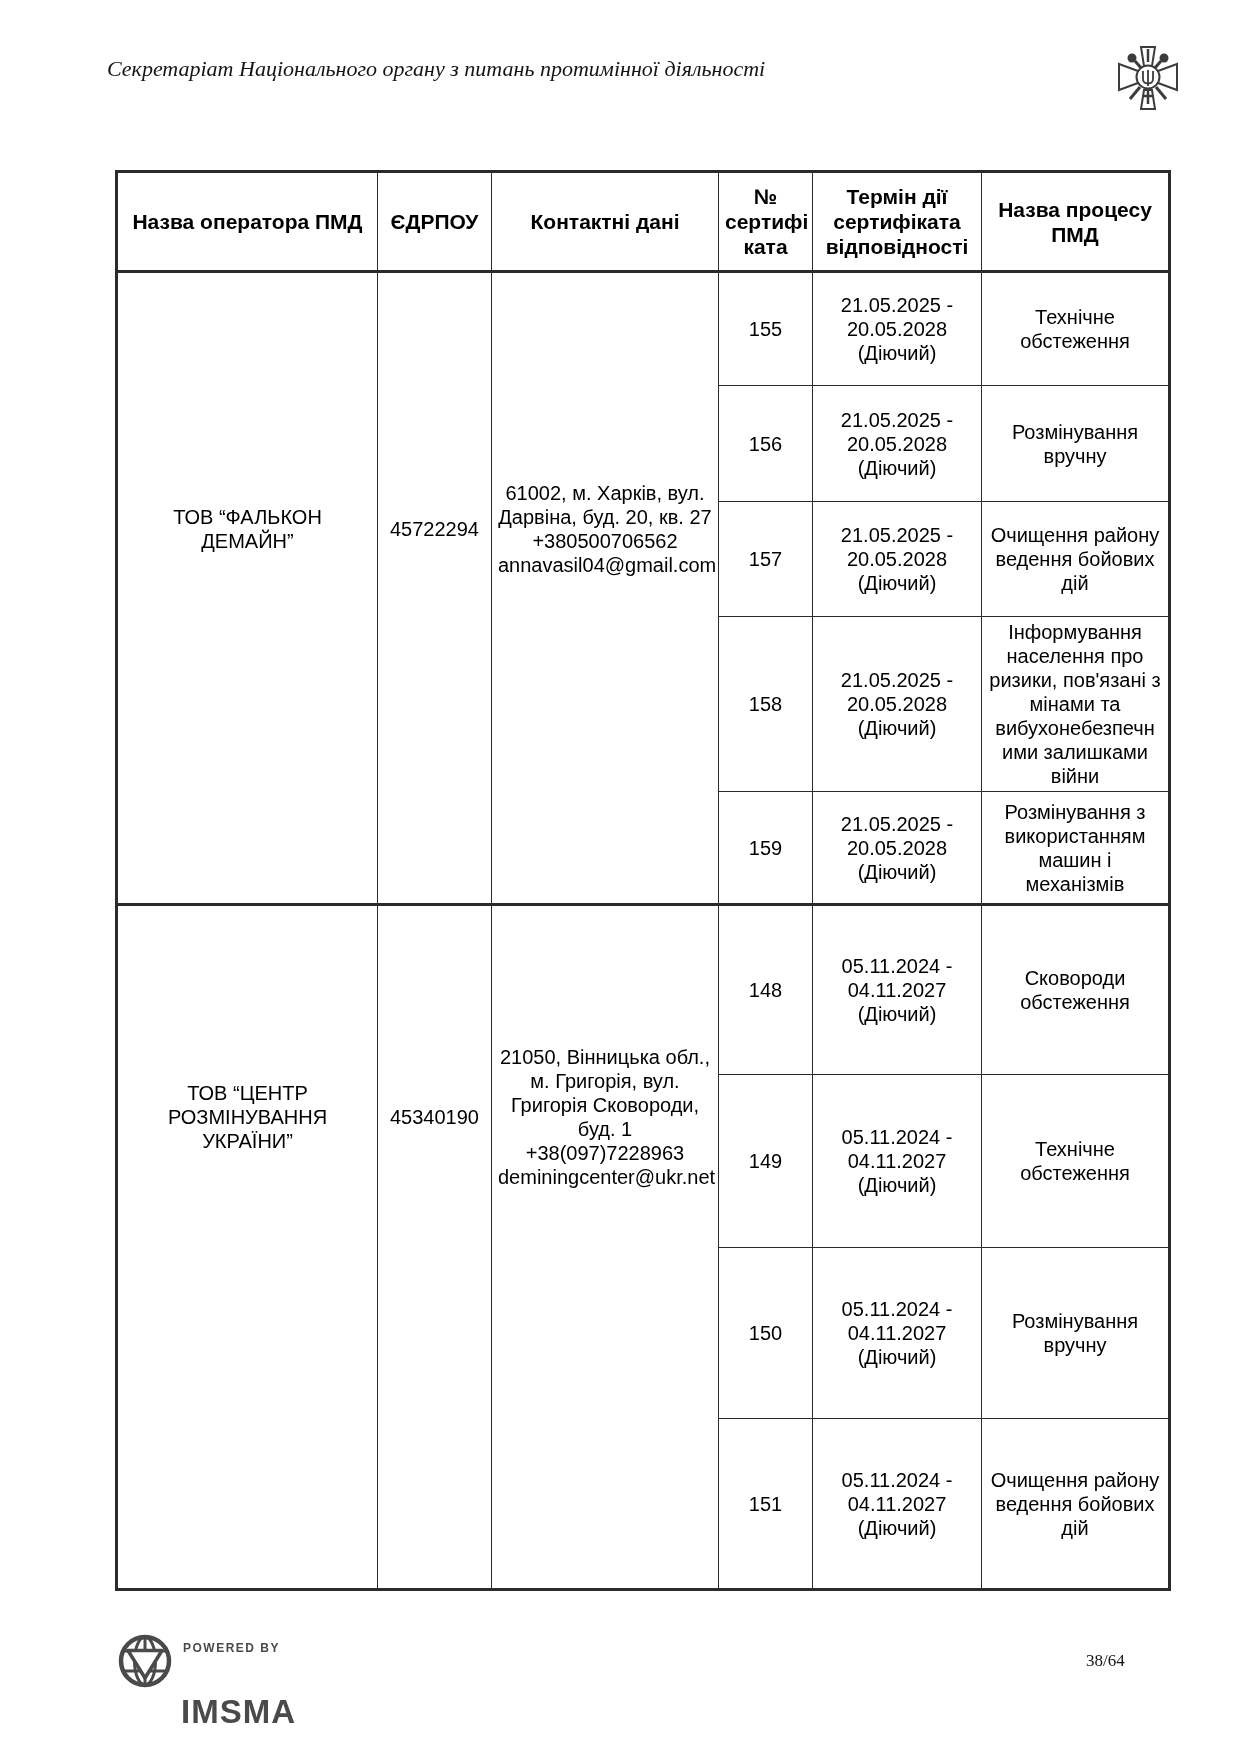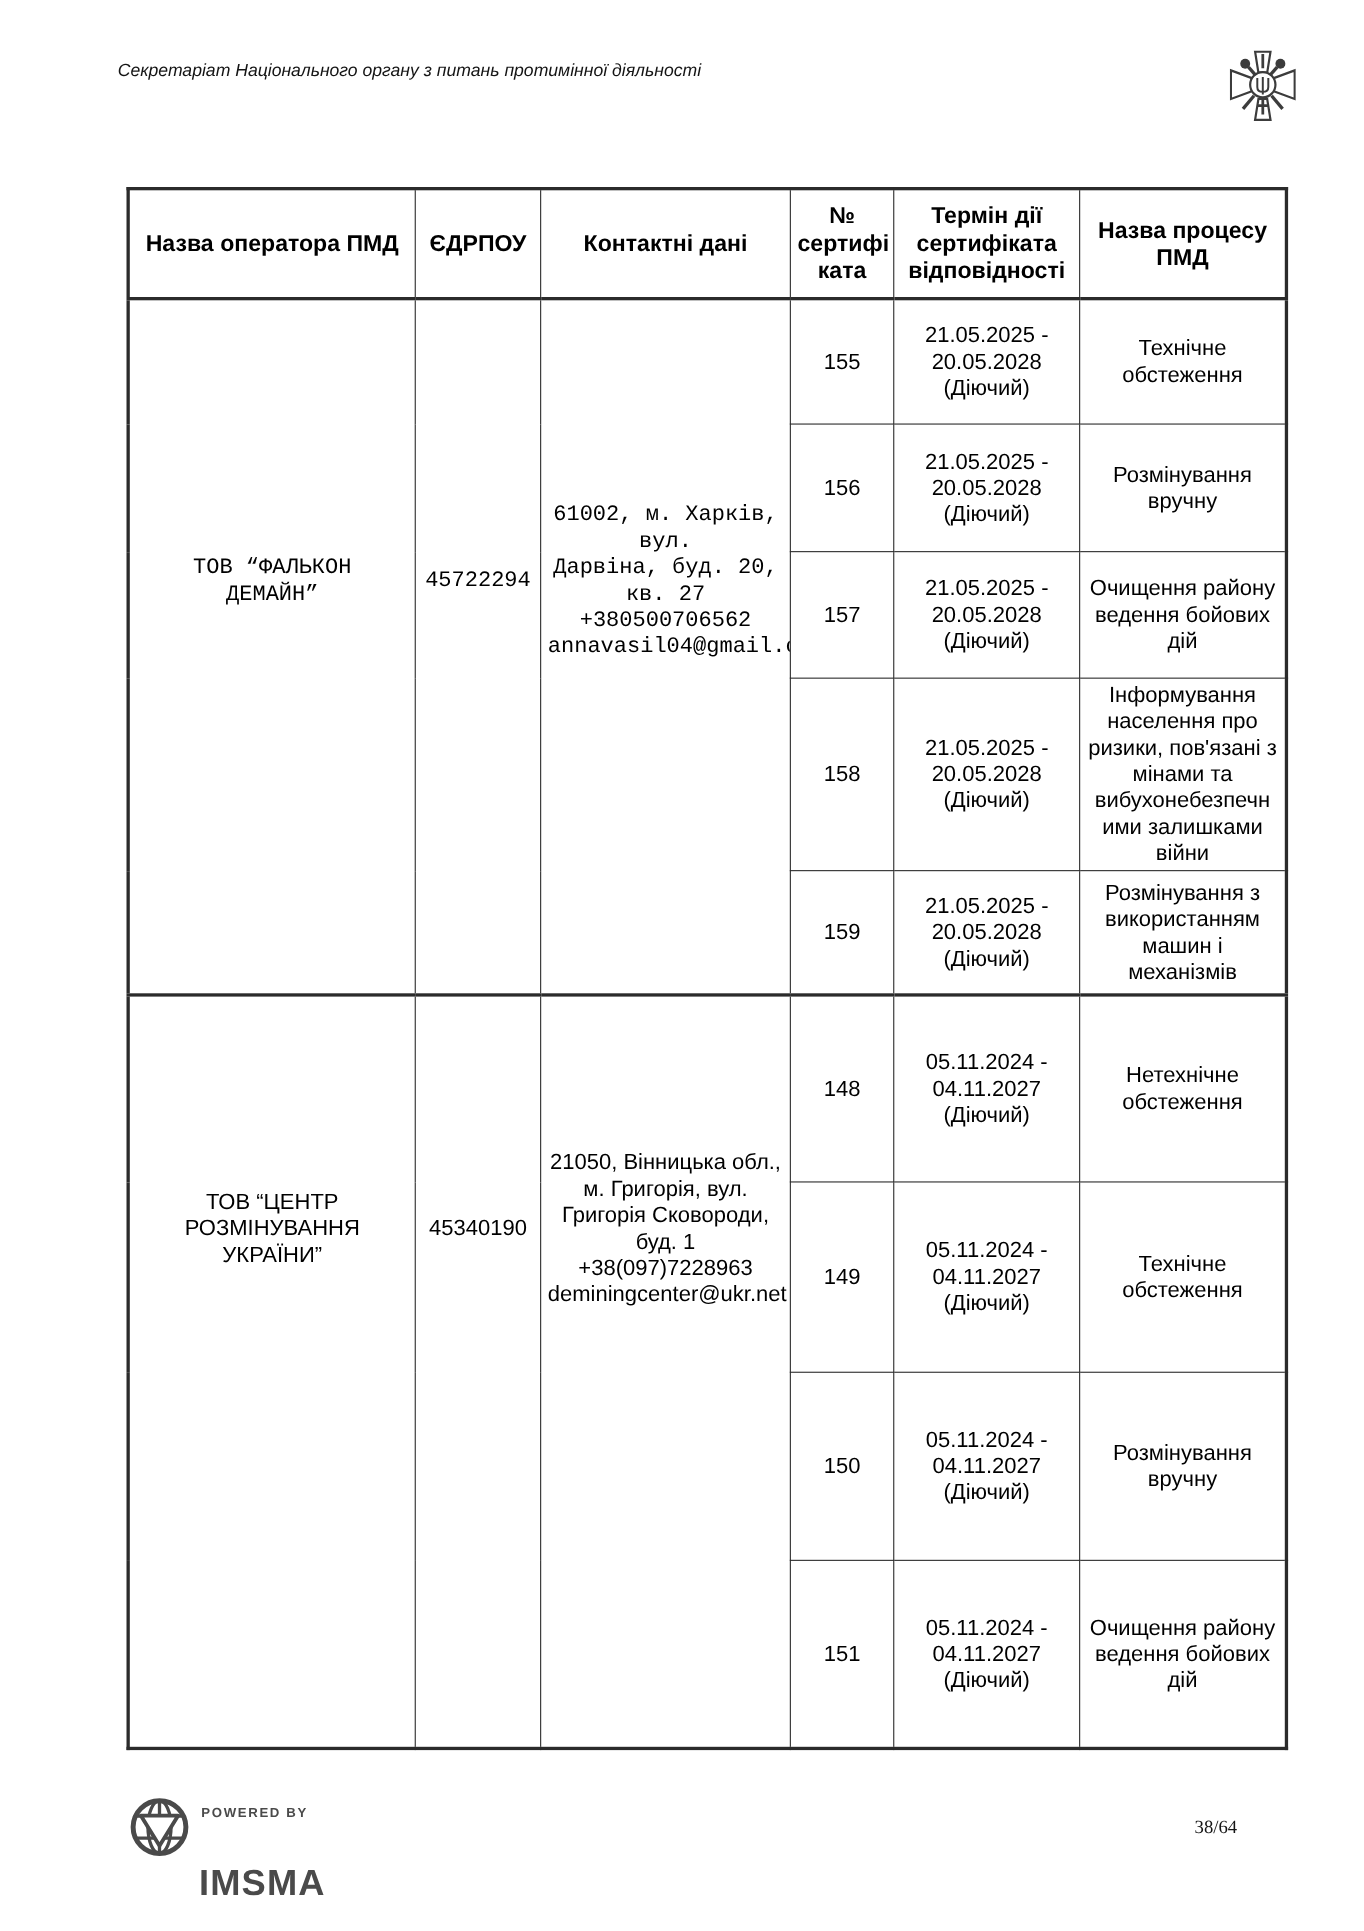--- a/index.html
+++ b/index.html
@@ -3,22 +3,22 @@
 <meta charset="utf-8">
 <style>
   html,body { margin:0; padding:0; }
   body {
     width:1240px; height:1755px; background:#ffffff; position:relative;
     font-family:"Liberation Sans", sans-serif; color:#000;
     overflow:hidden;
   }
   .doc-header-title {
     position:absolute; left:107px; top:56px;
-    font-family:Liberation Sans, sans-serif; font-style:italic;
-    font-size:16px; color:#141414; white-space:nowrap;
+    font-family:Liberation Serif, serif; font-style:italic;
+    font-size:22px; color:#141414; white-space:nowrap;
   }
   .emblem { position:absolute; left:1118px; top:46px; }
   .footer-logo { position:absolute; left:118px; top:1634px; }
   .powered-by {
     position:absolute; left:183px; top:1641px;
     font-size:12px; font-weight:700; letter-spacing:1.5px; color:#4a4a4a; white-space:nowrap;
   }
   .imsma-wordmark {
     position:absolute; left:181px; top:1693px;
     font-size:33px; font-weight:800; letter-spacing:1px; color:#4a4a4a; white-space:nowrap;
@@ -35,21 +35,21 @@
   .cert-table th, .cert-table td {
     border:1.5px solid #2b2b2b;
     padding:2px 6px;
     vertical-align:middle; text-align:center;
     overflow:hidden;
   }
   .cert-table th { font-size:21px; font-weight:bold; line-height:25px; }
   .cert-table td { font-size:20px; line-height:24px; }
   .cert-table thead th { border-bottom:3px solid #2b2b2b; }
   .cert-table tr.op-start > td { border-top:3px solid #2b2b2b; }
-  .up1 { margin-bottom:118px;font-family:Liberation Mono, monospace; }
+  .up1 { margin-bottom:118px; }
   .up2 { margin-bottom:260px; }
 </style>
 </head>
 <body>
 
 <div class="doc-header-title">Секретаріат Національного органу з питань протимінної діяльності</div>
 
 <div class="emblem">
   <svg width="60" height="64" viewBox="0 0 60 64">
     <g stroke="#3c3c3c" fill="#ffffff" stroke-width="2" stroke-linejoin="miter">
@@ -216,21 +216,21 @@
             <div>deminingcenter@ukr.net</div>
           </div>
         </td>
       <td>148</td>
       <td>
           <div>05.11.2024 -</div>
           <div>04.11.2027</div>
           <div>(Діючий)</div>
         </td>
       <td>
-          <div>Нетехнічне</div>
+          <div>Сковороди</div>
           <div>обстеження</div>
         </td>
     </tr>
     <tr style="height:173px">
       <td>149</td>
       <td>
           <div>05.11.2024 -</div>
           <div>04.11.2027</div>
           <div>(Діючий)</div>
         </td>

